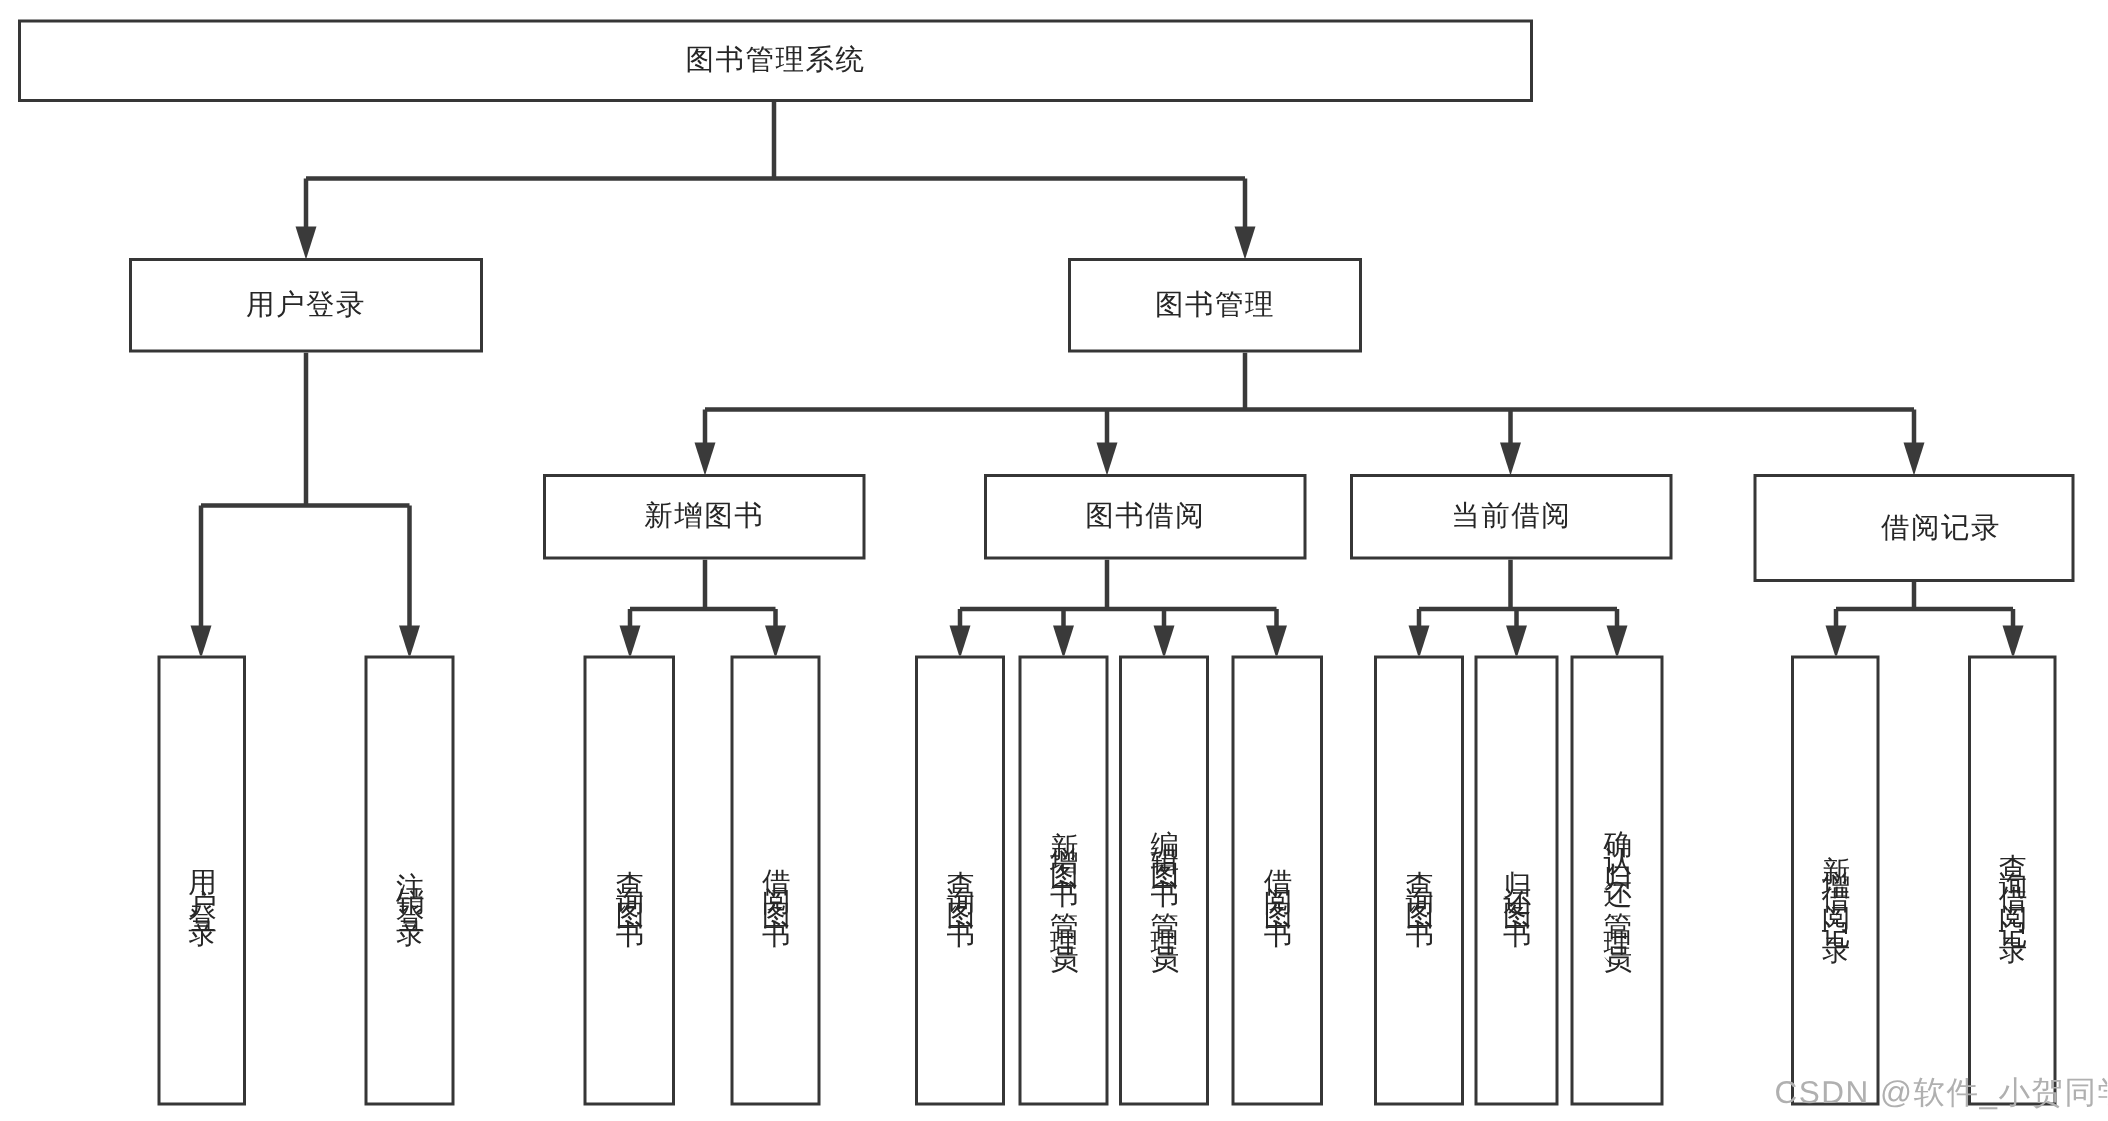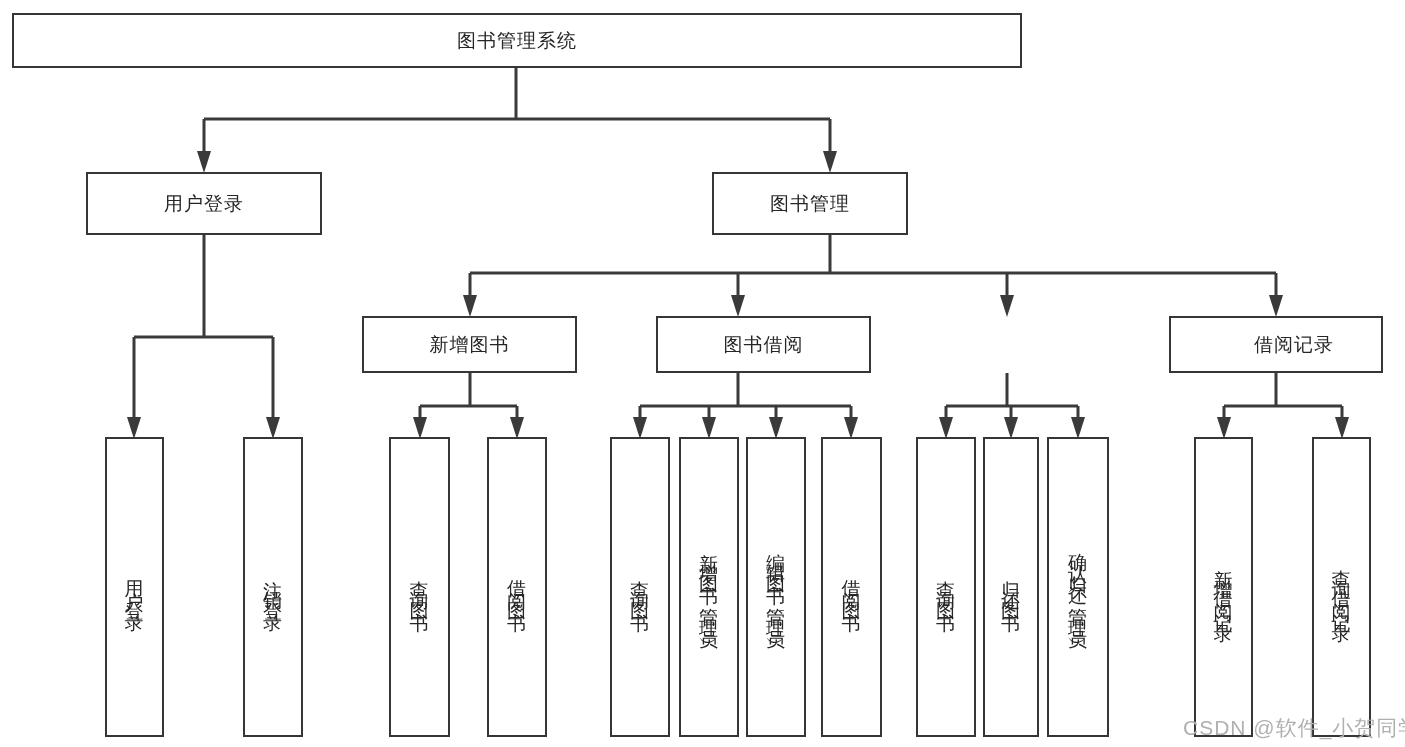--- a/index.html
+++ b/index.html
@@ -118,21 +118,24 @@
   <div class="node h" style="left:712px; top:172px; width:196px; height:63px;">
     <span>图书管理</span>
   </div>
 
   <div class="node h" style="left:362px; top:316px; width:215px; height:57px;">
     <span>新增图书</span>
   </div>
   <div class="node h" style="left:631px; top:316px; width:215px; height:57px;margin-left:25px;">
     <span>图书借阅</span>
   </div>
-  <div class="node h" style="left:1169px; top:316px; width:214px; height:57px;padding-left:36px;">
+  <div class="node h" style="left:900px; top:316px; width:215px; height:57px;">
+    <span>当前借阅</span>
+  </div>
+  <div class="node h" style="left:1169px; top:316px; width:214px; height:72px;padding-left:36px;">
     <span>借阅记录</span>
   </div>
 
   <div class="node v" style="left:105px; top:437px; width:59px; height:300px;">
     <span>用户登录</span>
   </div>
   <div class="node v" style="left:243px; top:437px; width:60px; height:300px;">
     <span>注销登录</span>
   </div>
 

